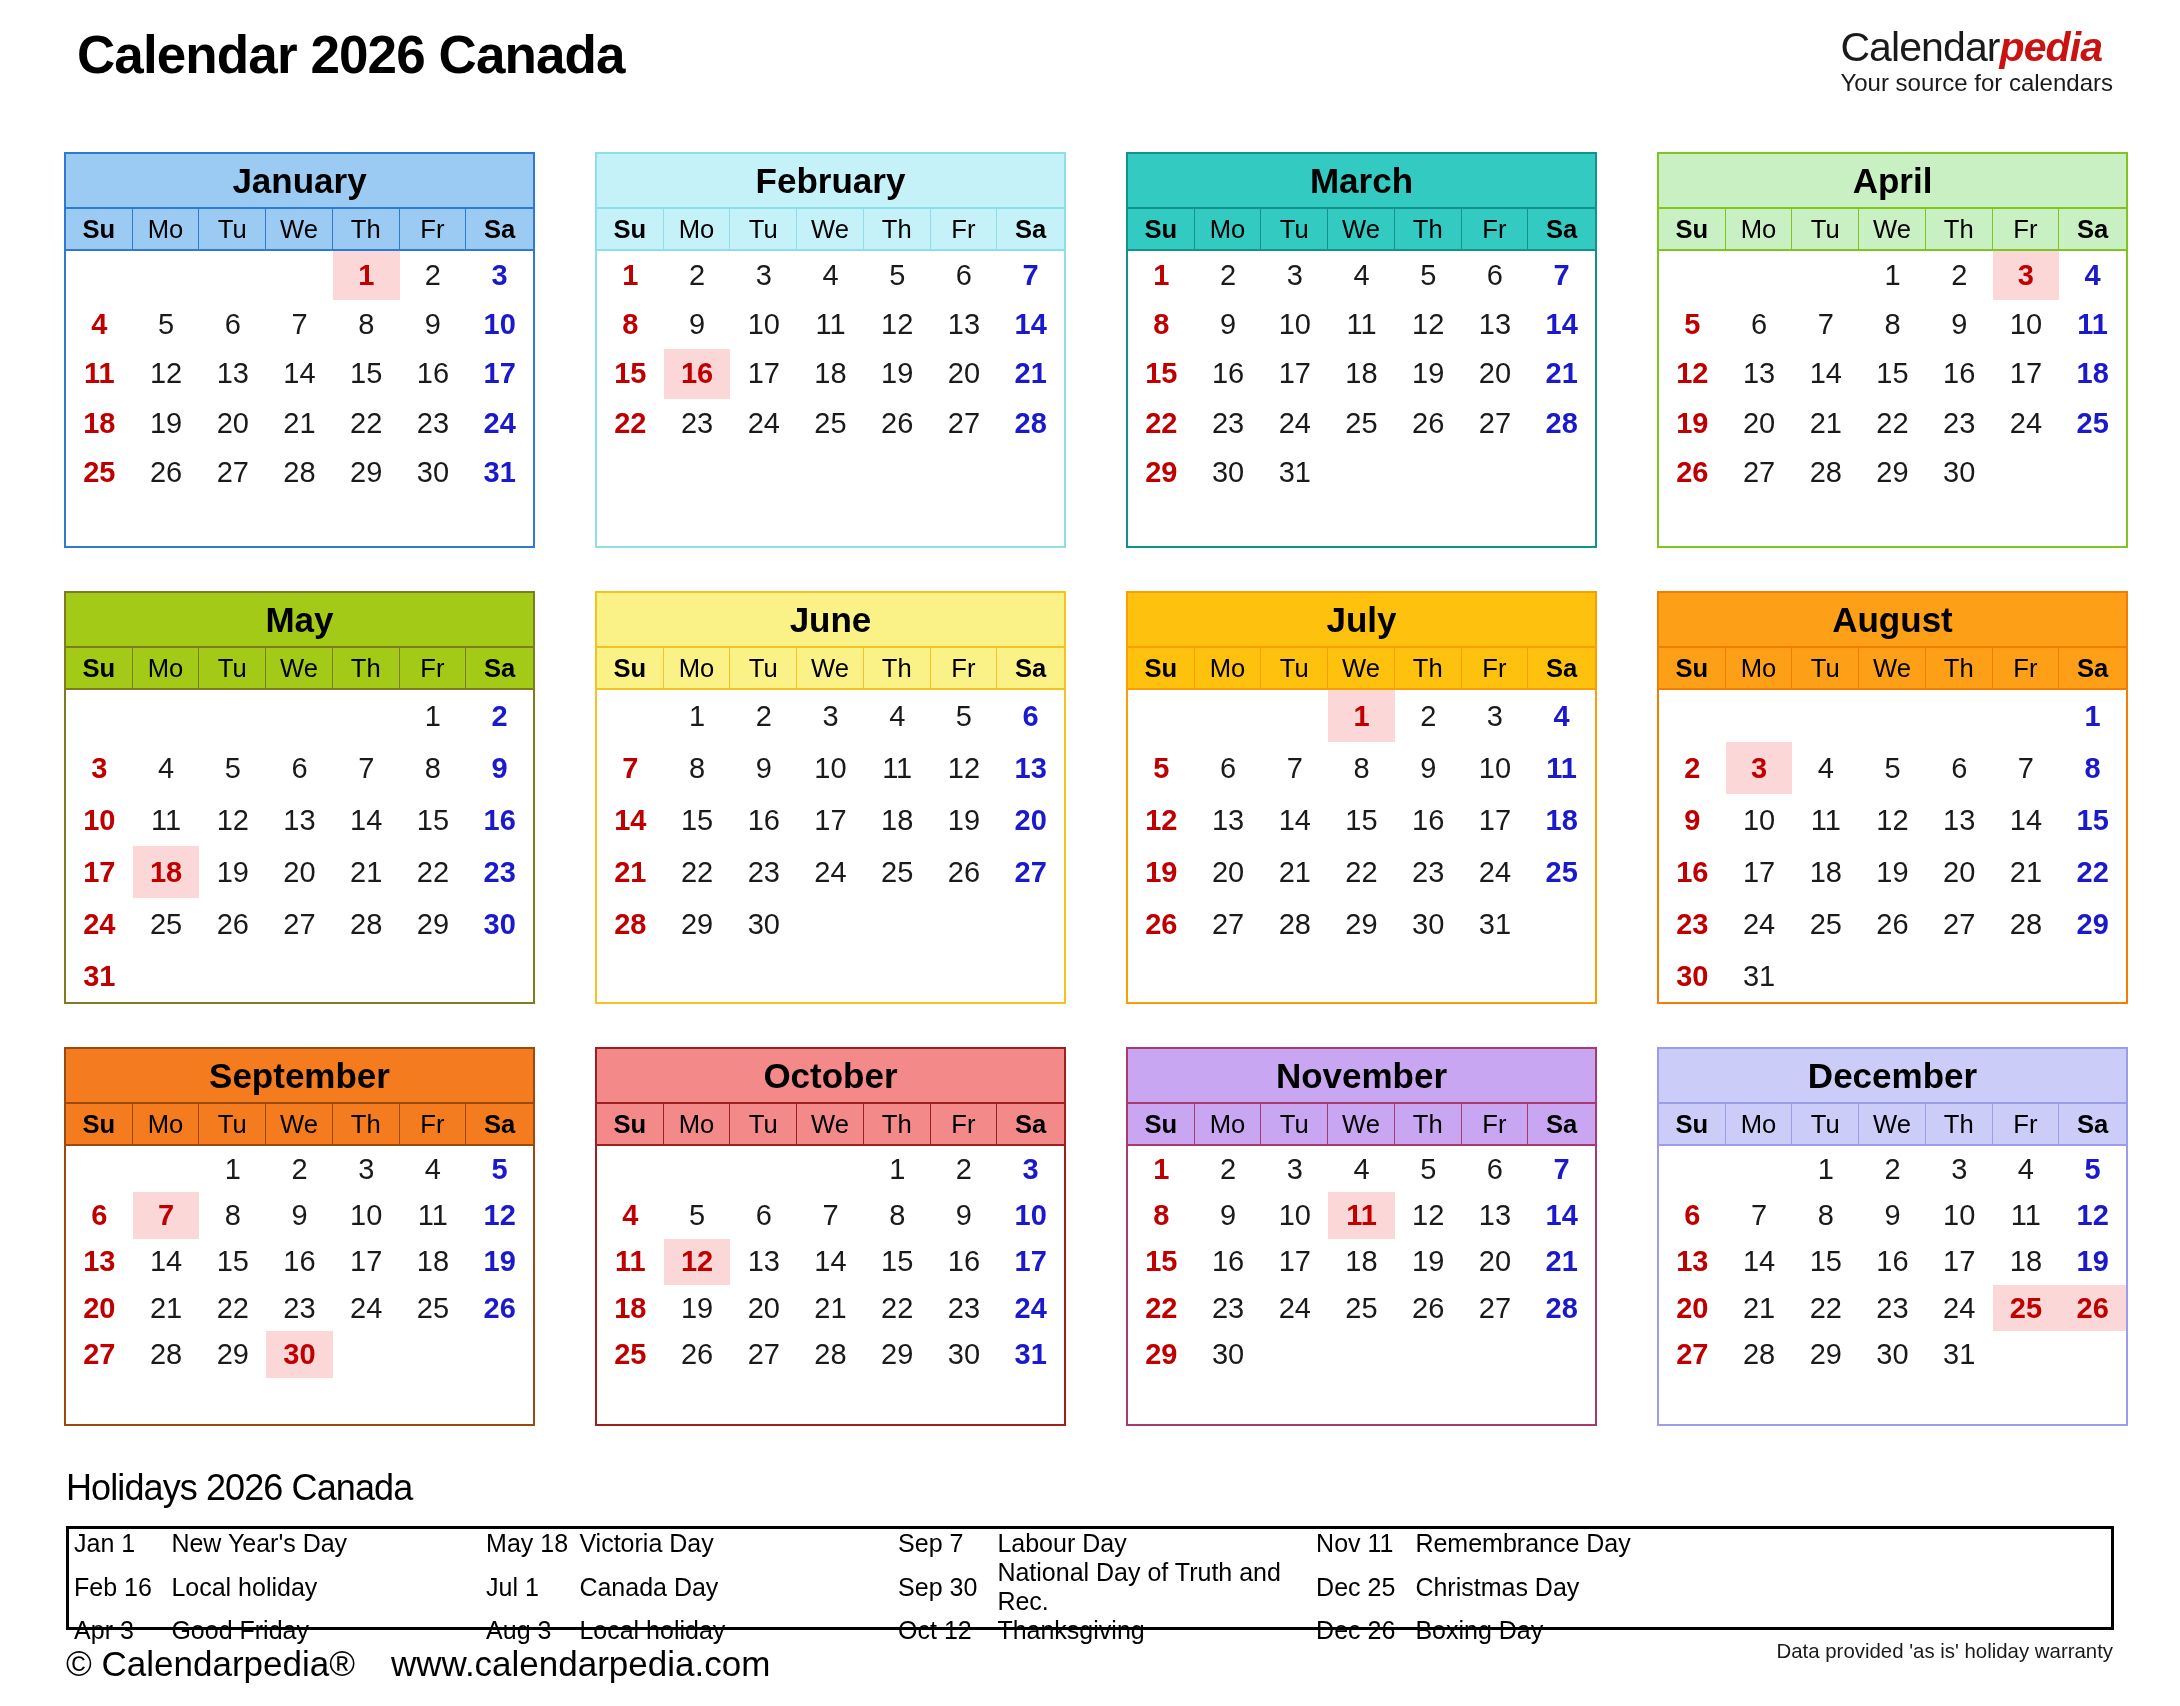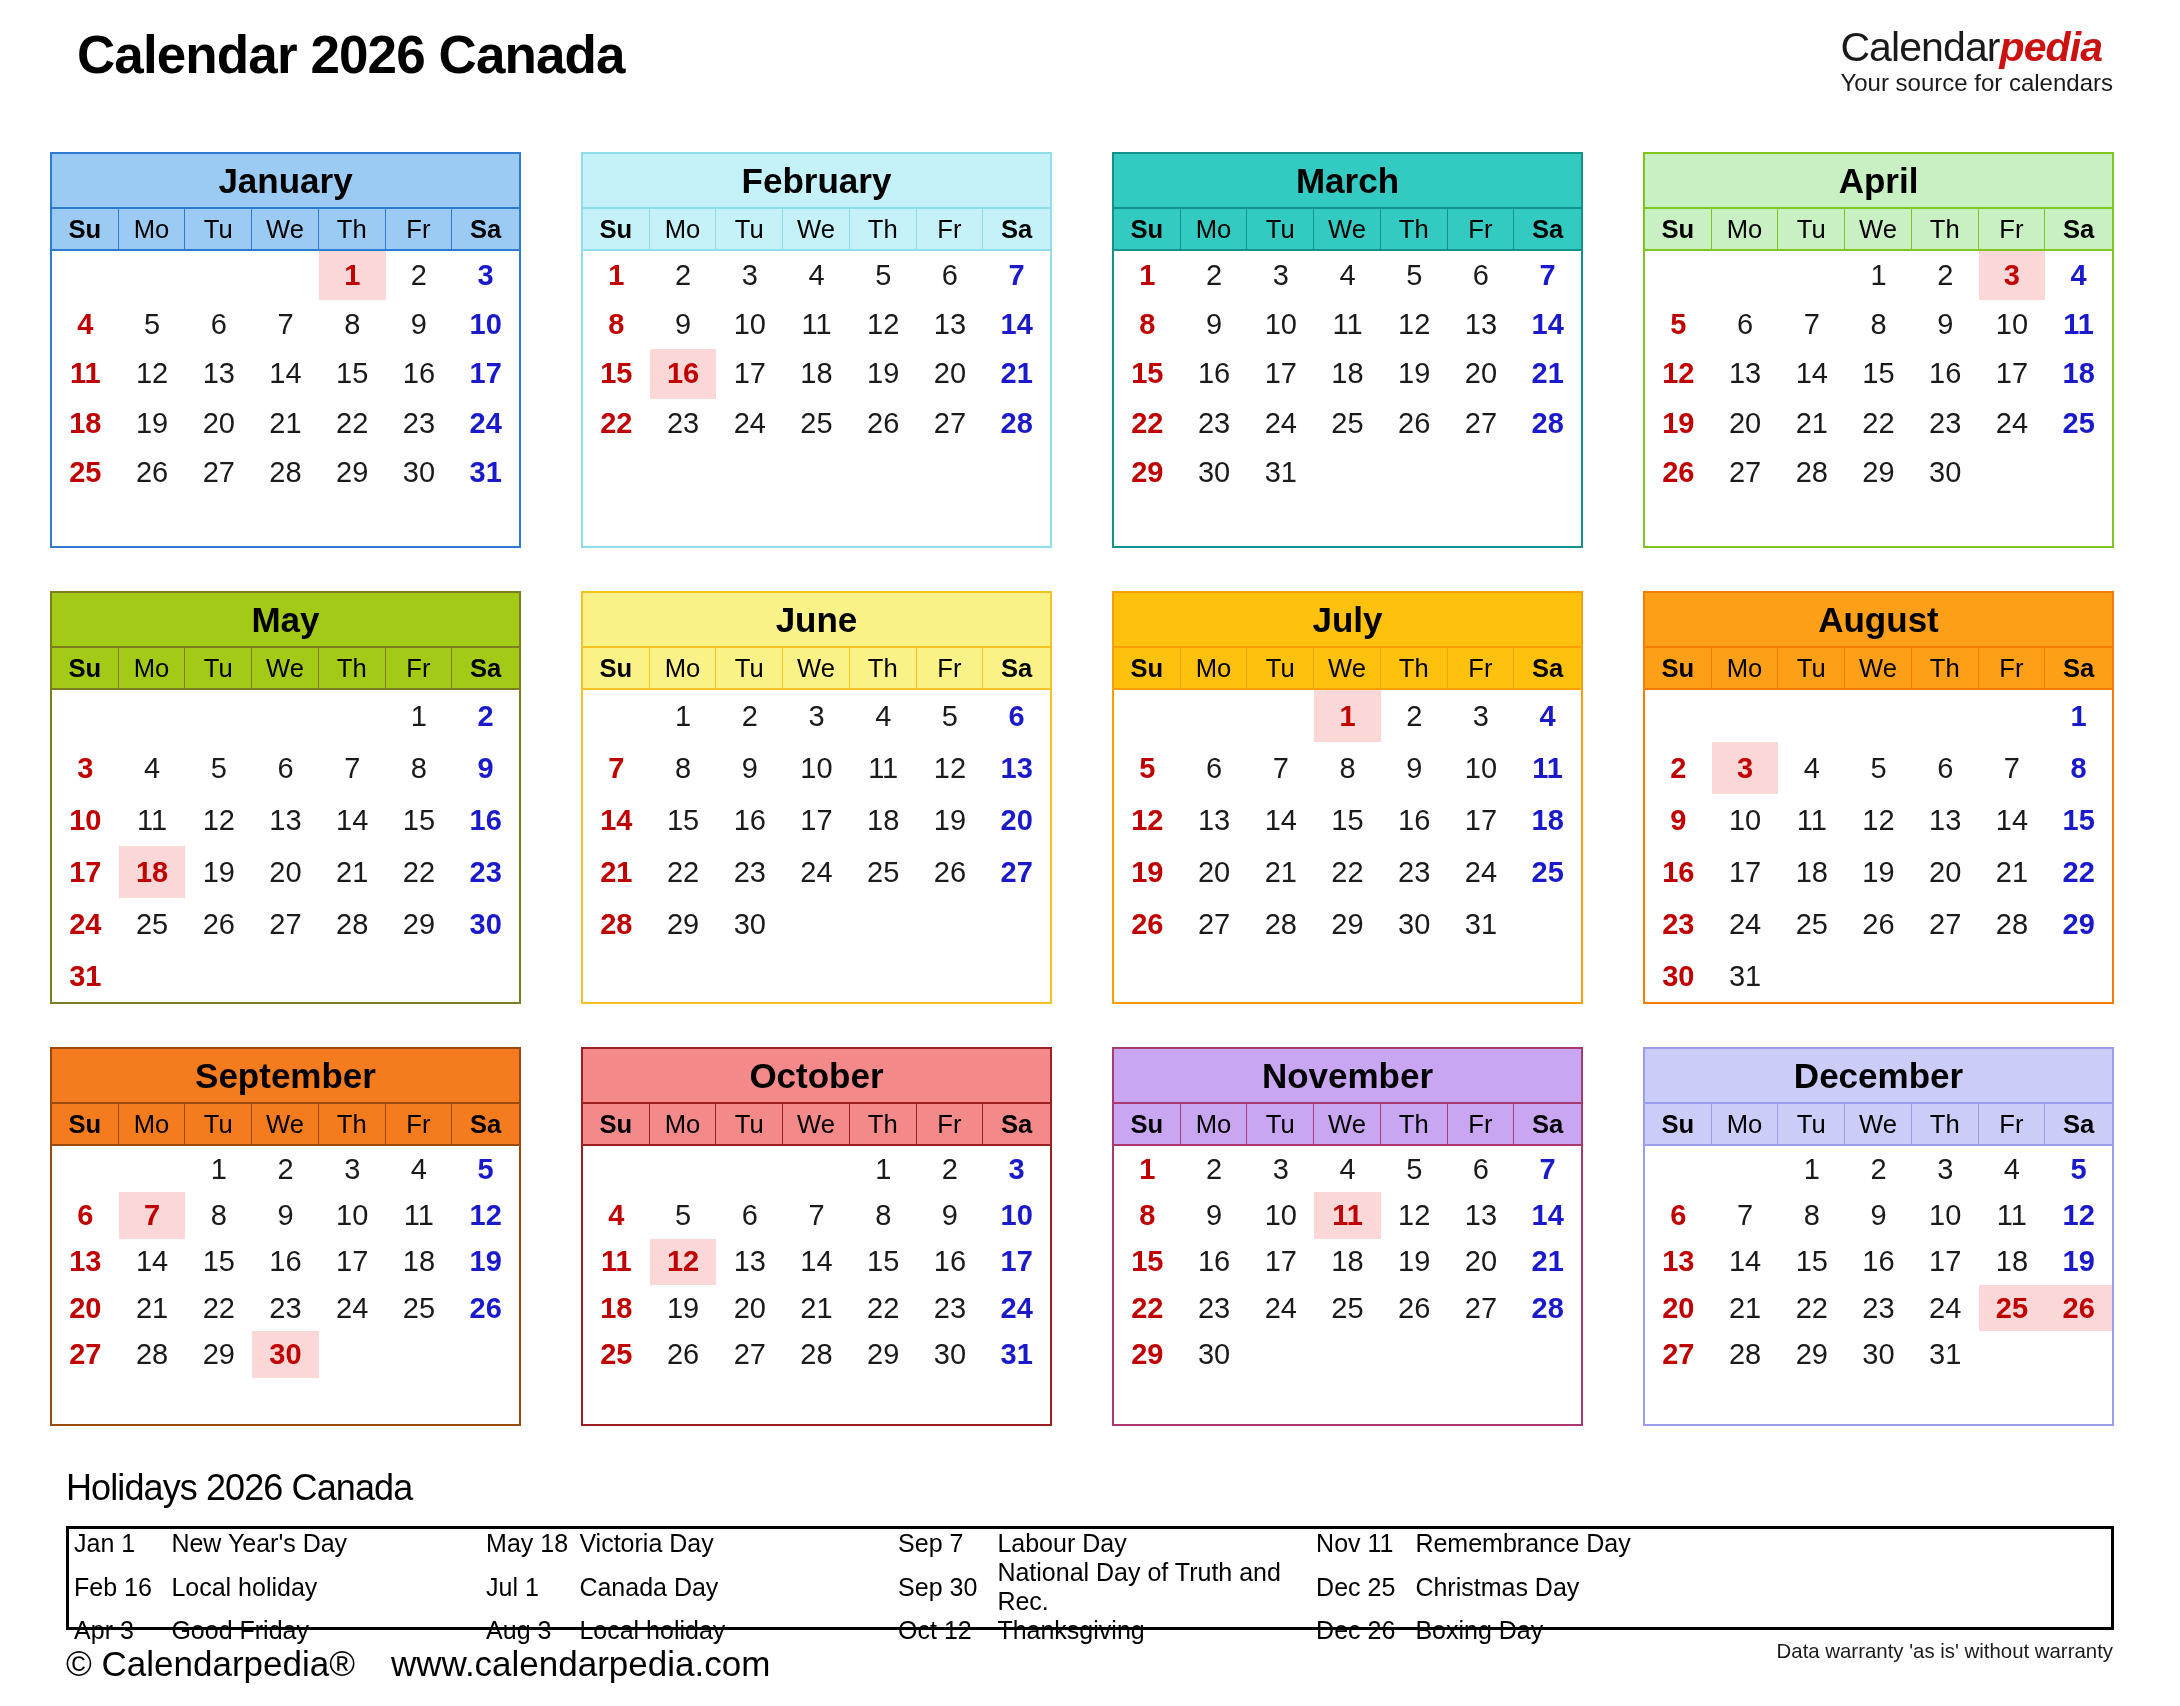--- a/index.html
+++ b/index.html
@@ -7,21 +7,21 @@
 
   
   .page-title{position:absolute;left:77px;top:24px;font-size:53px;font-weight:bold;letter-spacing:-0.9px;color:#000;}
   .brand{position:absolute;right:68px;top:25.6px;text-align:left;line-height:1.05;}
   .brand-line{font-size:41px;letter-spacing:-0.9px;}
   .brand-black{color:#1a1a1a;}
   .brand-red{color:#cc1111;font-weight:bold;font-style:italic;}
   .brand-tagline{font-size:24px;color:#1a1a1a;margin-top:1.7px;}
 
   
-  .months-grid{position:absolute;left:50px;top:152px;display:grid;
+  .months-grid{position:absolute;left:64px;top:152px;display:grid;
     grid-template-columns:repeat(4,471px);grid-template-rows:396px 413px 379px;
     column-gap:60px;row-gap:43px;}
   .month{border:2.6px solid var(--border);display:flex;flex-direction:column;background:#fff;box-sizing:border-box;}
   .month-title{background:var(--fill);border-bottom:2.6px solid var(--border);
     height:53px;display:flex;align-items:center;justify-content:center;
     font-size:35px;font-weight:bold;color:#000;flex:0 0 auto;}
   .dow-row{display:grid;grid-template-columns:repeat(7,1fr);background:var(--fill);
     border-bottom:2.6px solid var(--border);height:40px;flex:0 0 auto;}
   .dow-cell{display:flex;align-items:center;justify-content:center;font-size:25.6px;color:#000;
     border-right:1.7px solid var(--border);}
@@ -903,16 +903,16 @@
       <div class="hol-name">Local holiday</div>
       <div class="hol-date">Oct 12</div>
       <div class="hol-name">Thanksgiving</div>
       <div class="hol-date">Dec 26</div>
       <div class="hol-name">Boxing Day</div>
     </div>
 
   <div class="footer-left">
     <span>© Calendarpedia®</span><span class="site">www.calendarpedia.com</span>
   </div>
-  <div class="footer-disclaimer">Data warranty 'as is' without warranty</div>
+  <div class="footer-disclaimer">Data provided 'as is' holiday warranty</div>
 
 </div>
 
 
 </body></html>

